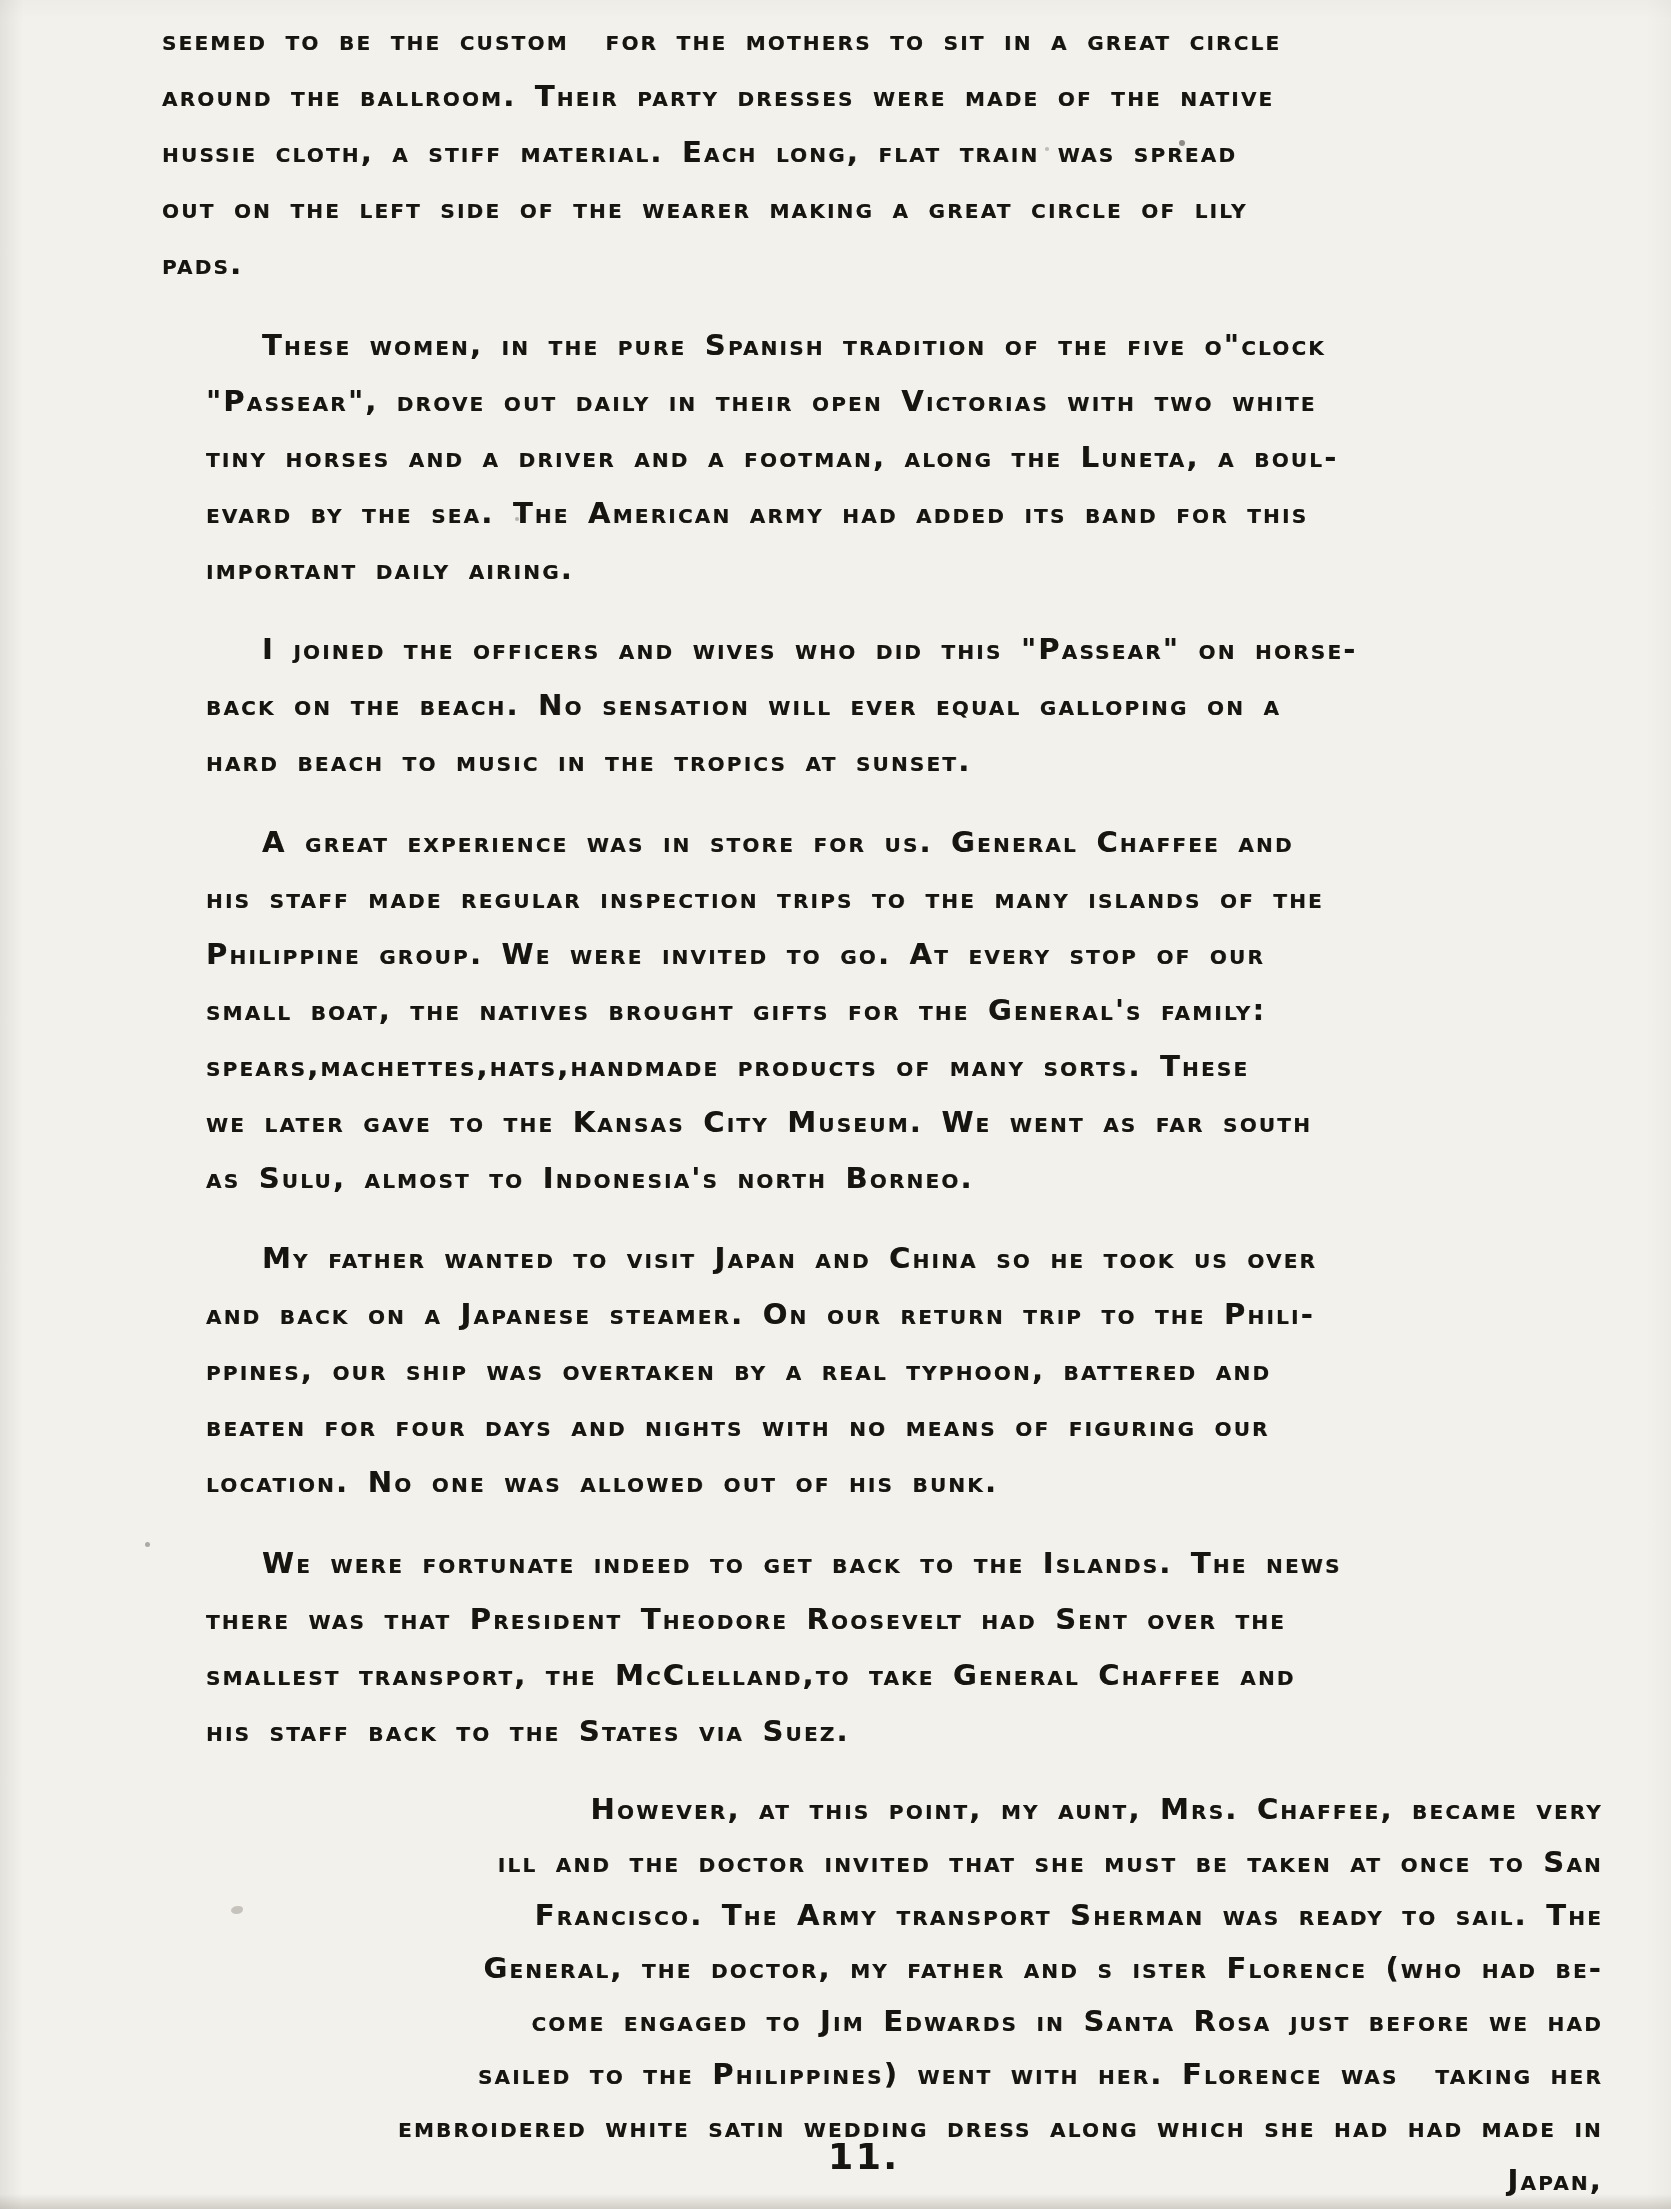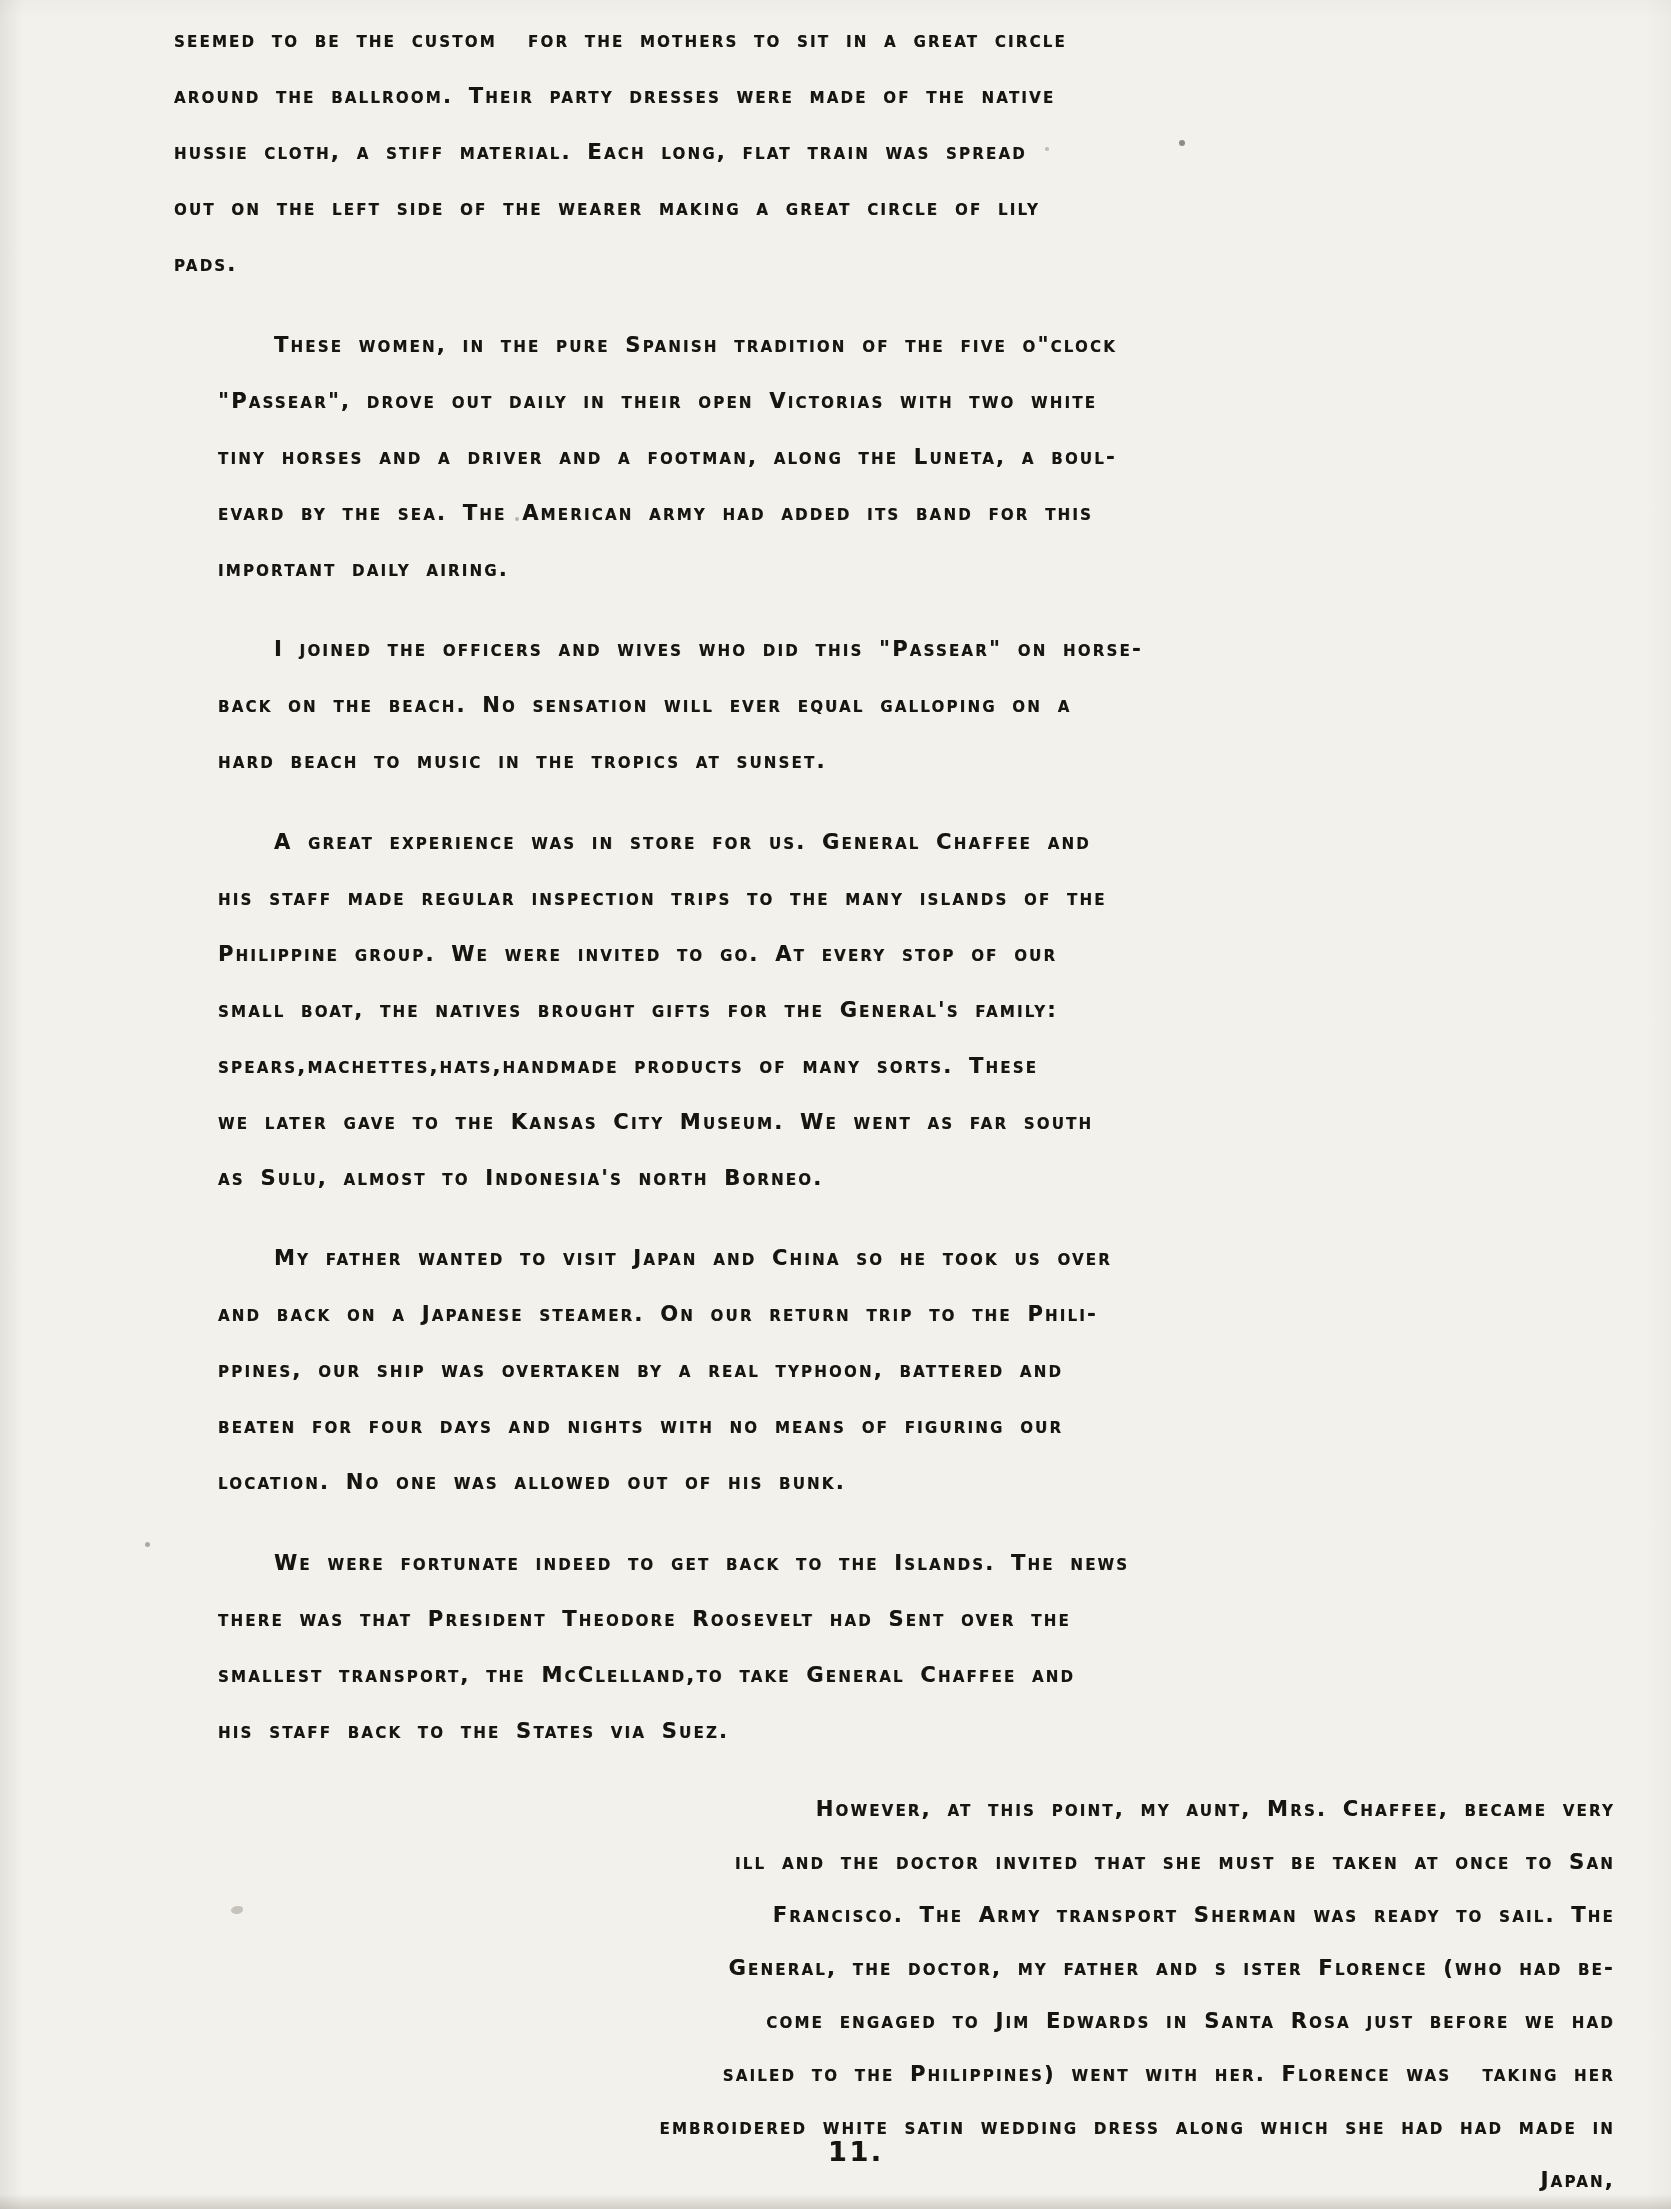--- a/index.html
+++ b/index.html
@@ -29,44 +29,44 @@
   .paper::after {
     content: "";
     position: absolute;
     left: 0; right: 0; bottom: 0;
     height: 15.7px;
     pointer-events: none;
     background: linear-gradient(180deg, rgba(110,105,98,0), rgba(110,105,98,0.28));
   }
   .text-block {
     position: absolute;
-    left: 174px;
+    left: 162px;
     top: 12.2px;
     width: 1441px;
     color: #17150f;
-    font-size: 21px;
+    font-size: 29px;
     font-weight: 700;
     font-variant-caps: small-caps;
     letter-spacing: 2.2px;
     word-spacing: 6.1px;
     text-shadow: 0.3px 0.3px 0 rgba(23,21,15,0.55);
   }
   .para + .para { margin-top: 24.5px; margin-left: 44px; }
   .line {
     white-space: pre;
     line-height: 56px;
   }
   .para.tight .line { line-height: 53px; text-align: right; }
   .para.indented .line:first-child { text-indent: 56px; }
   .page-number {
     position: absolute;
     left: 828px;
     top: 2136px;
     color: #17150f;
-    font-size: 27px;
+    font-size: 36px;
     font-weight: 700;
     letter-spacing: 2.6px;
     text-shadow: 0.3px 0.3px 0 rgba(23,21,15,0.55);
   }
   .speck {
     position: absolute;
     background: rgba(60,56,50,0.55);
     border-radius: 50%;
     pointer-events: none;
   }

